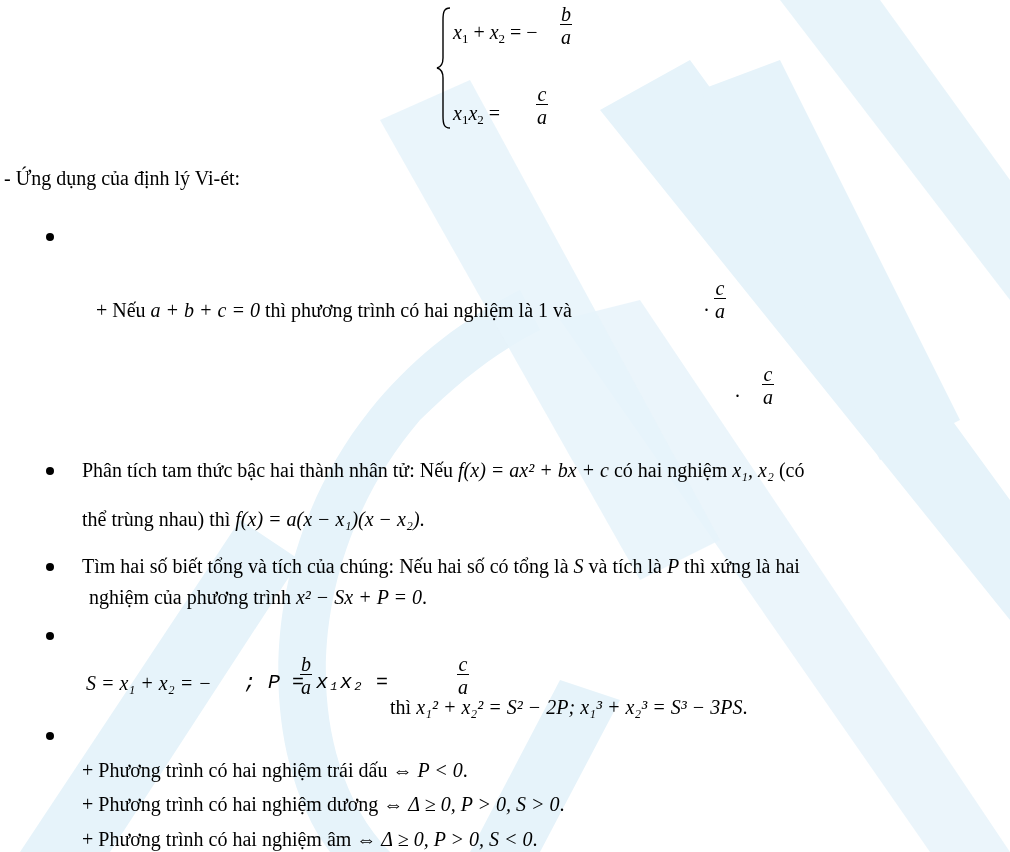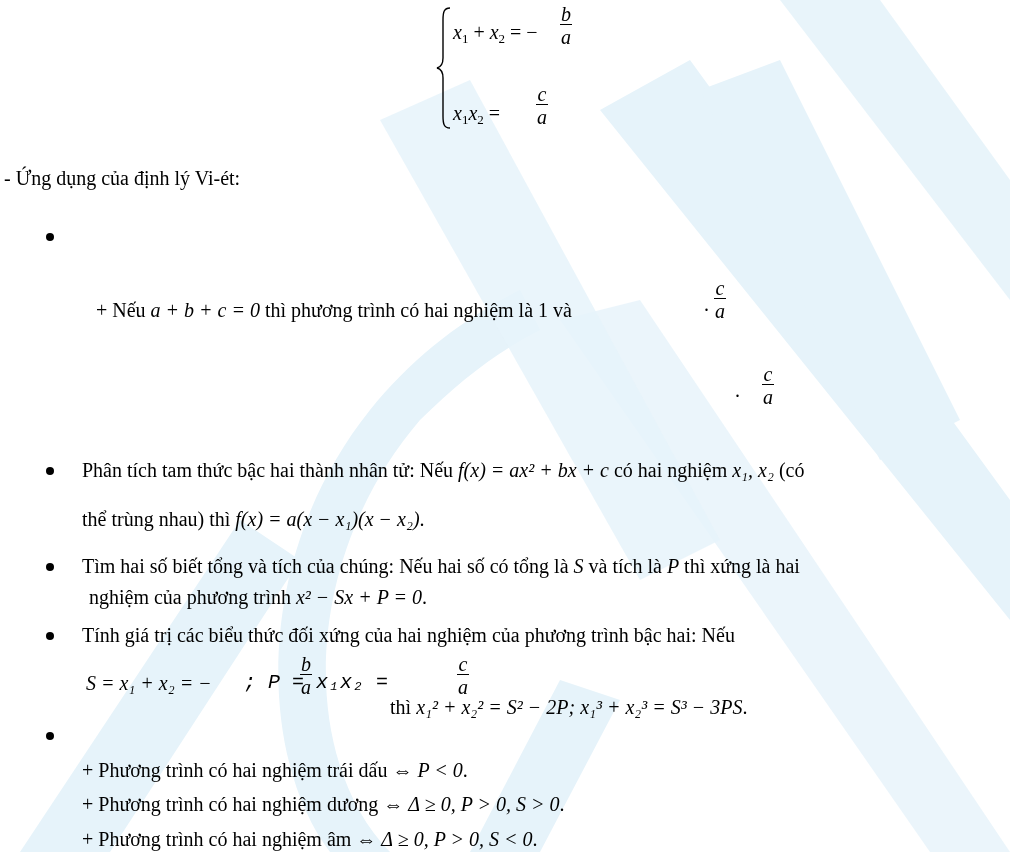--- a/index.html
+++ b/index.html
@@ -94,21 +94,20 @@
   <span class="bullet" style="left:46px;top:563px;"></span>
   <div class="abs" style="left:82px;top:556px;">
     <span>Tìm hai số biết tổng và tích của chúng: Nếu hai số có tổng là </span><i class="m">S</i><span> và tích là </span><i class="m">P</i><span> thì xứng là hai</span>
   </div>
   <div class="abs" style="left:82px;top:587px;margin-left:7px;">
     <span>nghiệm của phương trình </span><i class="m">x² − Sx + P = 0</i><span>.</span>
   </div>
 
   
   <span class="bullet" style="left:46px;top:632px;"></span>
-  <div class="abs" style="left:82px;top:625px;">Tính giá trị các biểu thức đối xứng của hai nghiệm của phương trình bậc hai: Nếu</div>
   <div class="abs" style="left:86px;top:673px;">
     <i class="m">S = x₁ + x₂ = −</i>
   </div>
   <div class="abs frac" style="left:232px;top:654px;">
     <span class="num">b</span>
     <span class="den">a</span>
   </div>
   <div class="abs" style="left:244px;top:673px;font-family:Liberation Mono, monospace;">
     <i class="m">; P = x₁x₂ = </i>
   </div>

